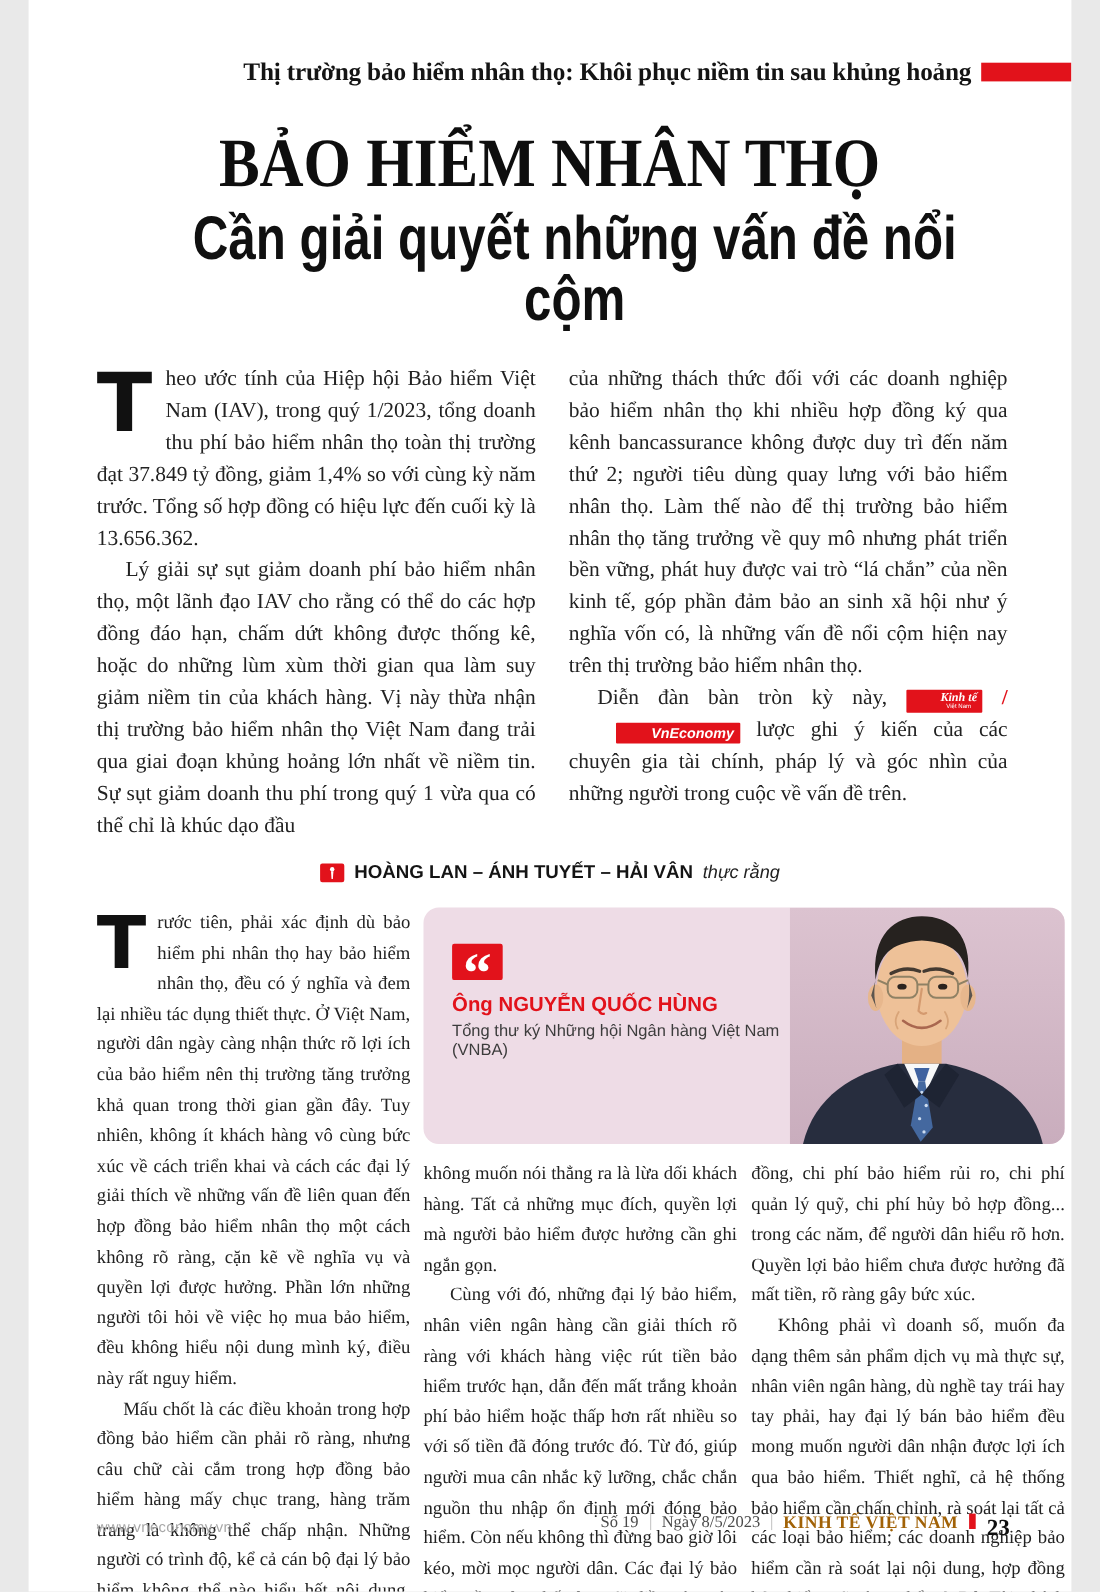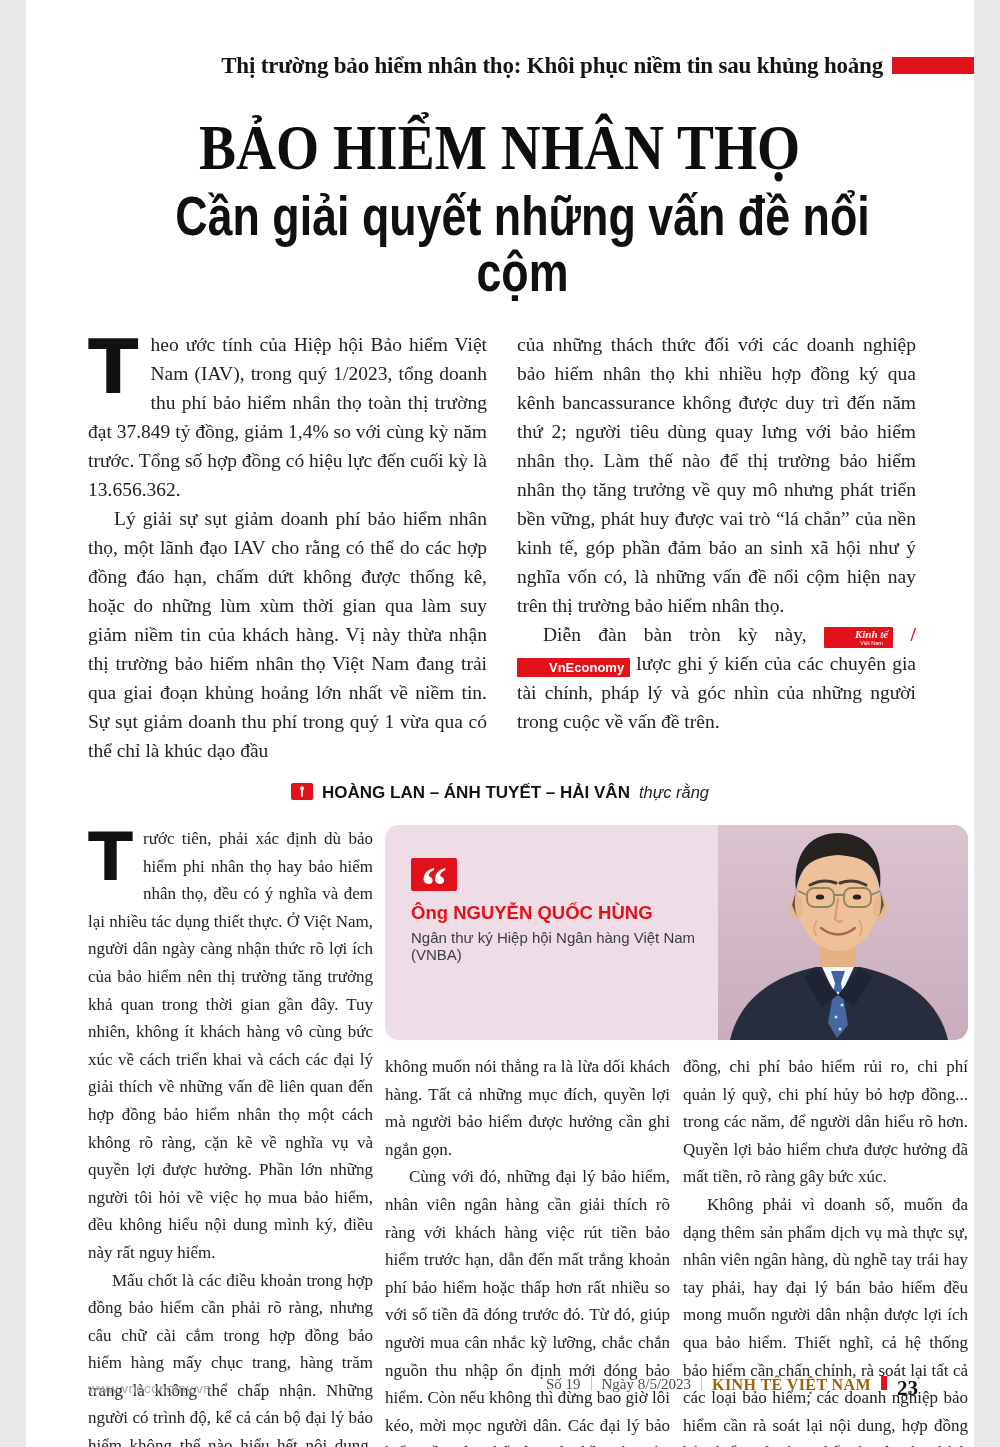--- a/index.html
+++ b/index.html
@@ -27,24 +27,24 @@
   .dropcap{float:left;font-family:"DejaVu Sans","Liberation Sans",sans-serif;font-weight:700;
     font-size:74px;line-height:62px;padding:6px 12px 0 0;color:#111;}
   .dropcap.small{font-size:66px;line-height:56px;padding:5px 10px 0 0;}
   
   .logo-kt{display:inline-block;vertical-align:-4px;background:#e2121b;color:#fff;text-align:center;
     padding:2px 5px 1px 5px;border-radius:1px;line-height:1;}
   .logo-kt .l1{display:block;font-family:"Liberation Serif",serif;font-style:italic;font-weight:700;font-size:11px;}
   .logo-kt .l2{display:block;font-size:5.5px;font-family:"Liberation Sans",sans-serif;margin-top:1px;}
   .logo-slash{color:#e2121b;font-weight:700;}
   .logo-vne{display:inline-block;vertical-align:-2px;background:#e2121b;color:#fff;
-    font-family:"Liberation Sans",sans-serif;font-weight:700;font-size:13px;
-    padding:3px 6px;border-radius:1px;line-height:1;}
-  
-  .byline{display:flex;justify-content:center;align-items:flex-start;gap:9px;margin-top:18px;
+    font-family:"Liberation Sans",sans-serif;font-style:italic;font-weight:700;font-size:13px;
+    padding:3px 6px;border-radius:1px;line-height:1;margin-left:43px;}
+  
+  .byline{display:flex;justify-content:center;align-items:center;gap:9px;margin-top:18px;
     font-family:"Liberation Sans","DejaVu Sans",sans-serif;}
   .byline-authors{font-weight:700;font-size:17px;color:#141414;}
   .byline-suffix{font-style:italic;font-size:16.5px;color:#222;}
   .byline-badge{width:22px;height:17px;background:#e2121b;border-radius:2px;display:flex;
     align-items:center;justify-content:center;}
   
   .body-grid{display:flex;gap:12px;margin:22px 58px 0 62px;}
   .bcol{width:285px;flex:0 0 285px;min-width:0;}
   .bright{width:583px;flex:0 0 583px;min-width:0;}
   .body-grid p{margin:0;font-size:17px;line-height:27.6px;text-align:justify;color:#222;}
@@ -120,21 +120,21 @@
     </div>
 
     <div class="bright">
 
       <div class="quote-box">
         <div class="qb-left">
           <div class="qb-badge">
               <span>“</span>
             </div>
           <div class="qb-name">Ông NGUYỄN QUỐC HÙNG</div>
-          <div class="qb-role">Ngân thư ký Hiệp hội Ngân hàng Việt Nam (VNBA)</div>
+          <div class="qb-role">Tổng thư ký Những hội Ngân hàng Việt Nam (VNBA)</div>
         </div>
         <div class="qb-photo">
           <svg viewBox="0 0 250 215" preserveAspectRatio="xMidYMax slice" aria-hidden="true">
             <defs>
               <linearGradient id="bgGrad" x1="0" y1="0" x2="0" y2="1">
                 <stop offset="0" stop-color="#dcc3d0"></stop>
                 <stop offset="1" stop-color="#c9adbd"></stop>
               </linearGradient>
             </defs>
             <rect x="0" y="0" width="250" height="215" fill="url(#bgGrad)"></rect>

